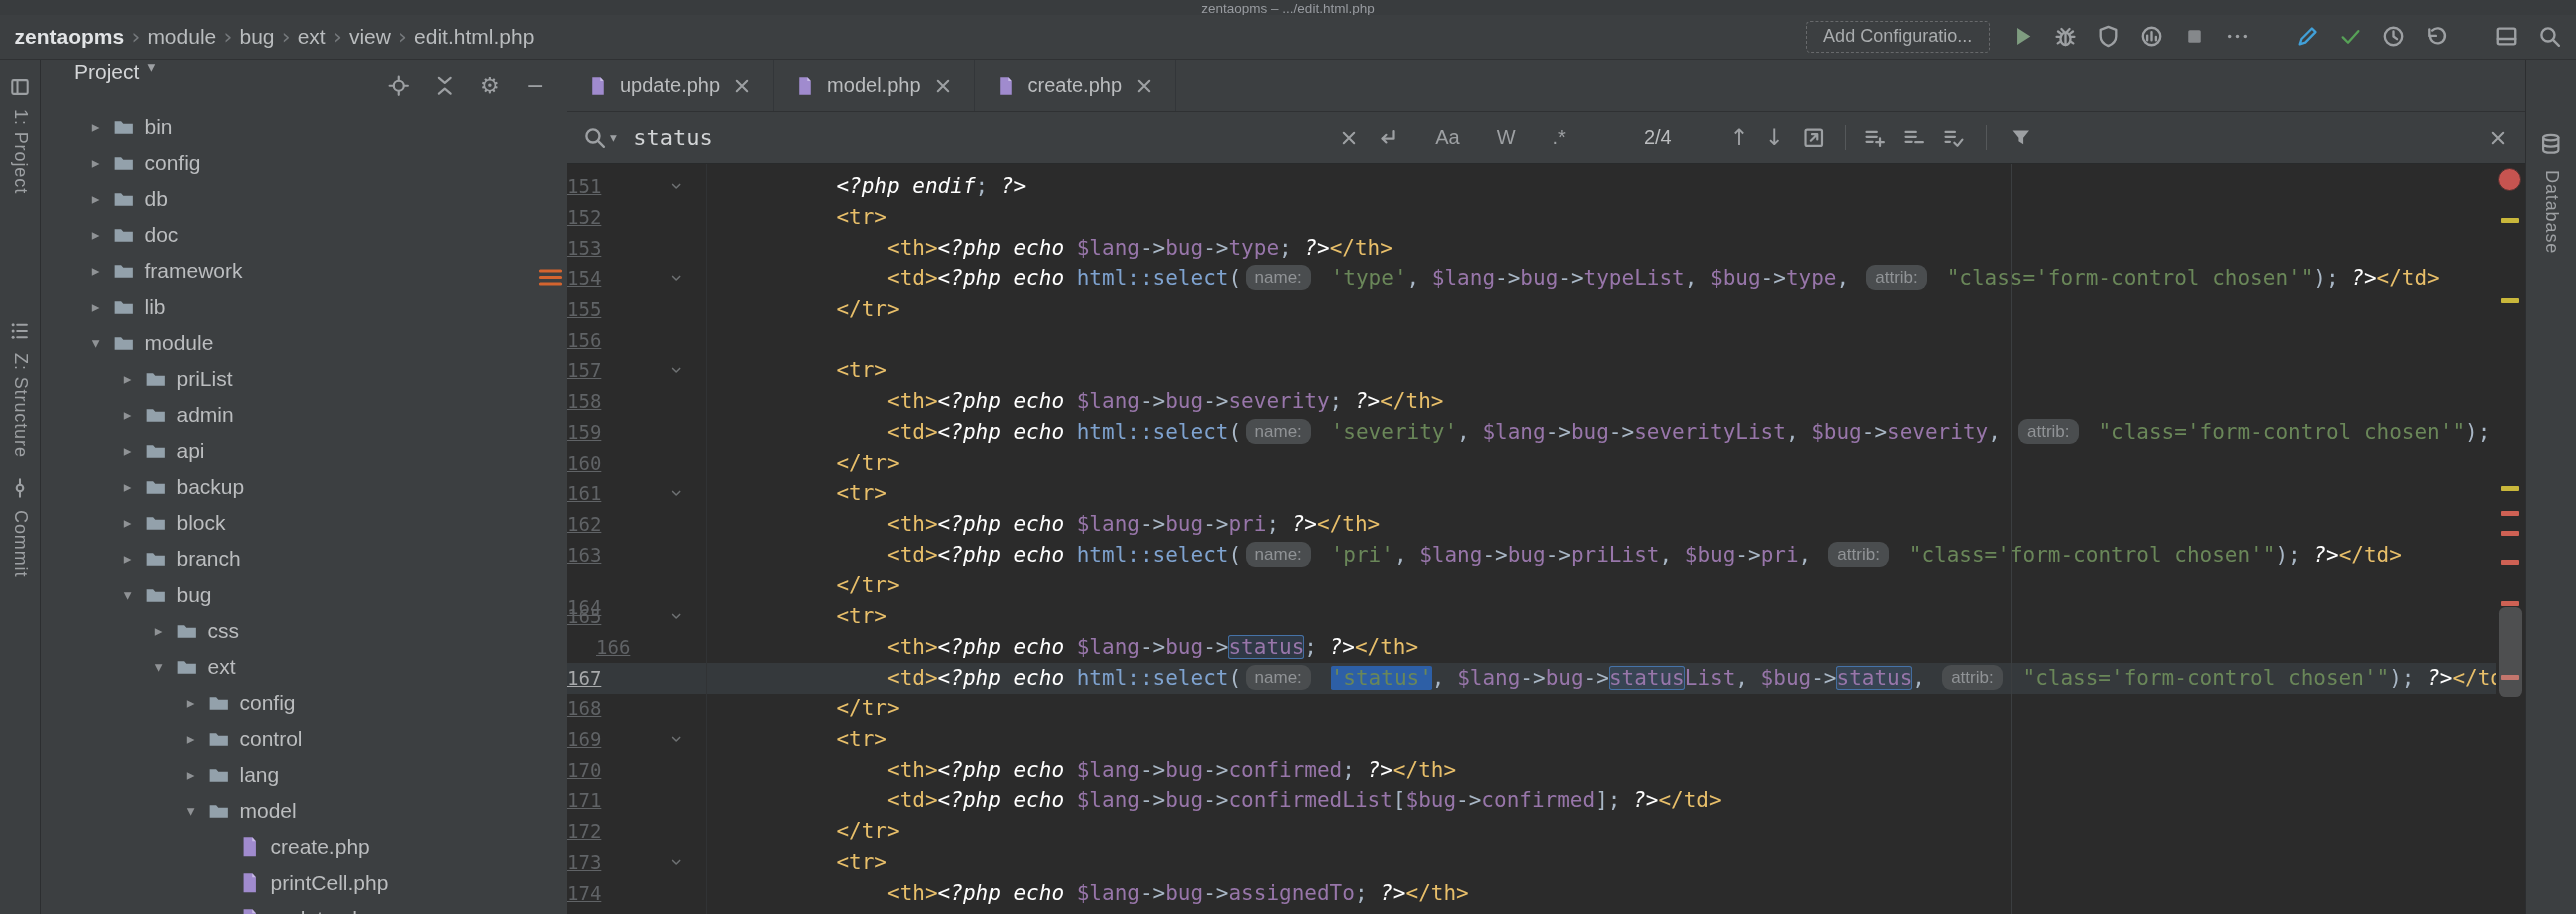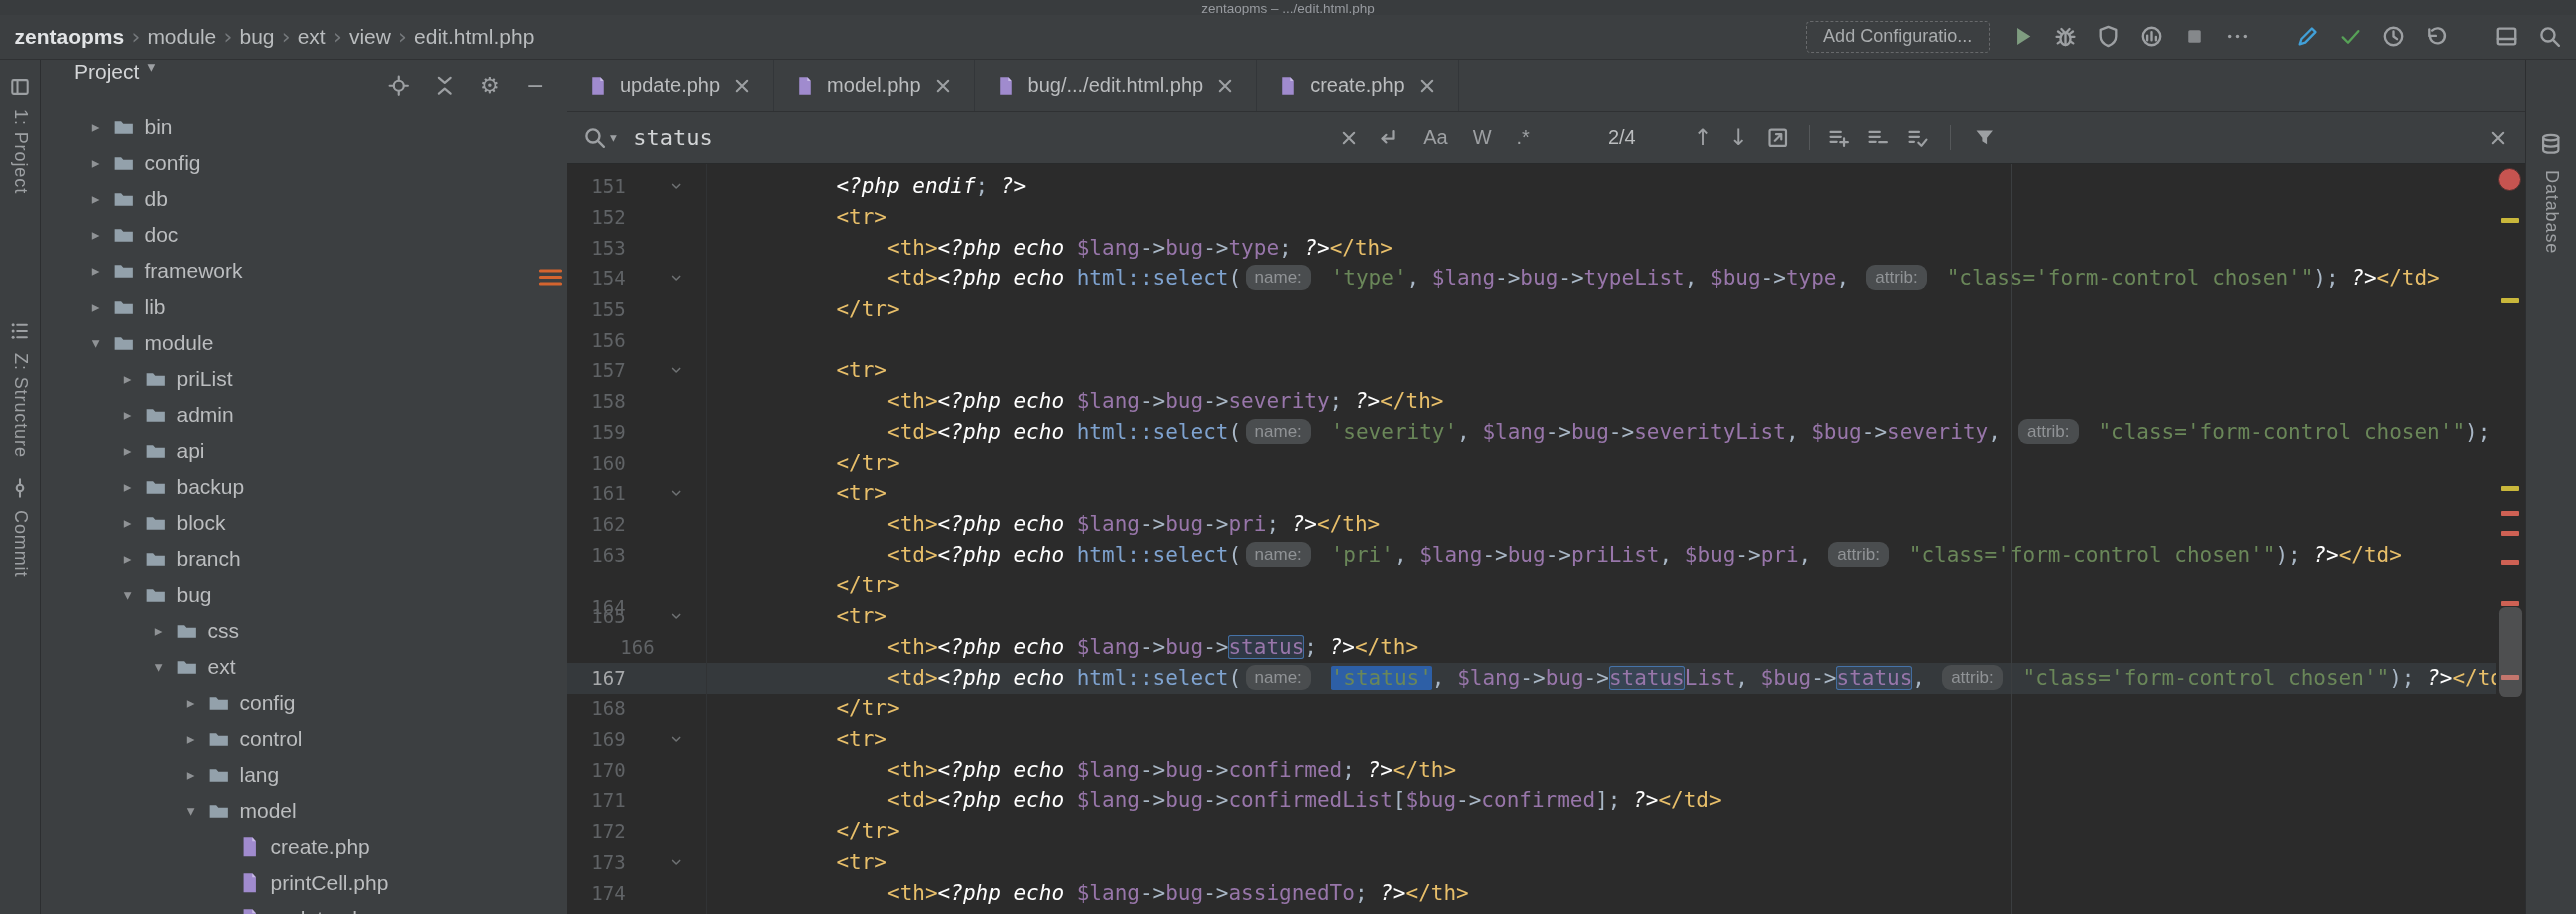--- a/index.html
+++ b/index.html
@@ -59,38 +59,38 @@
   .tab.active::before{content:'';position:absolute;left:0;top:0;right:0;height:3.6px;background:#4A88C7;}
 
   
   .searchbar{position:absolute;left:567px;top:112px;height:52px;right:51px;background:#3C3F41;
     border-bottom:0.9px solid #282A2B;display:flex;align-items:center;padding:0 16.3px 0 14.5px;box-sizing:border-box;}
   .sb-caret{font-size:13.5px;color:#9DA0A3;margin-left:3.6px;}
   .sb-query{font-family:"DejaVu Sans Mono",monospace;font-size:22px;color:#D2D4D6;width:705px;
     margin-left:16.3px;white-space:pre;overflow:hidden;}
   .sb-clear{width:22px;height:22px;}
   .sb-newline{width:23.5px;height:23.5px;margin-left:14.5px;}
-  .sb-toggle{color:#9DA0A3;font-size:20px;margin-left:25px;font-family:"Liberation Sans",sans-serif;}
+  .sb-toggle{color:#9DA0A3;font-size:20px;margin-left:37px;font-family:"Liberation Sans",sans-serif;}
   .sb-count{color:#BBBDBF;font-size:20px;margin-left:78px;}
   .sb-arrow{font-size:22.6px;color:#9DA0A3;}
   .sb-up{margin-left:58px;} .sb-down{margin-left:16.3px;}
   .sb-openwin{width:23.5px;height:23.5px;margin-left:18px;}
   .sb-sep{width:0.9px;height:25px;background:#55585A;margin-left:20px;}
   .sb-add,.sb-excl,.sb-selall{width:23.5px;height:23.5px;margin-left:16.3px;}
   .sb-funnel{width:23.5px;height:23.5px;margin-left:22px;}
   .sb-close{width:22px;height:22px;margin-left:auto;}
 
   
   .editor{position:absolute;left:567px;top:164px;right:51px;bottom:0;background:#2B2B2B;overflow:hidden;}
   .cur-line{position:absolute;left:0;right:29px;height:31px;background:#35393C;}
   .margin-guide{position:absolute;top:0;bottom:0;width:0.9px;background:#3B3E40;left:1444px;}
   .gutter{position:absolute;left:0;top:0;bottom:0;width:140px;border-right:0.9px solid #313335;box-sizing:border-box;}
   .gl{position:absolute;height:31px;line-height:31px;font-family:"DejaVu Sans Mono",monospace;
       font-size:19px;color:#606366;width:100%;}
-  .gl .num{display:inline-block;width:83px;text-align:center;}
+  .gl .num{display:inline-block;width:83px;text-align:left;text-decoration:underline;}
   .gl.cur .num{color:#A7A9AB;}
   .gl .fold{position:absolute;left:101px;top:7.2px;width:16.3px;height:16.3px;color:#6E7173;}
   .code{position:absolute;left:143px;top:0;right:29px;bottom:0;overflow:hidden;}
   .cl{position:absolute;left:0;height:31px;line-height:31px;font-family:"DejaVu Sans Mono",monospace;
       font-size:21px;color:#A9B7C6;white-space:pre;}
   .tk-t{color:#E8BF6A;}
   .tk-k{color:#ffffff;font-style:italic;}
   .tk-v{color:#9876AA;}
   .tk-s{color:#6A8759;}
   .tk-c{color:#7FA3D0;}
@@ -497,34 +497,20 @@
         </span>
       </div>
       <div class="tab">
         <span class="icn">
           <svg viewBox="0 0 16 16" fill="none" stroke="currentColor" stroke-width="1.5" stroke-linecap="round" stroke-linejoin="round">
             <path d="M3.8 1.6h5.9l2.5 2.7v10.1H3.8Z" fill="#A08BCE" stroke="none"></path>
             <path d="M9.7 1.6v2.7h2.5Z" fill="#C9BCE6" stroke="none"></path>
           </svg>
         </span>
         <span class="tab-label">model.php</span>
-        <span class="icn tab-close">
-          <svg viewBox="0 0 16 16" fill="none" stroke="currentColor" stroke-width="1.5" stroke-linecap="round" stroke-linejoin="round">
-            <path d="M4.2 4.2l7.6 7.6M11.8 4.2l-7.6 7.6"></path>
-          </svg>
-        </span>
-      </div>
-      <div class="tab">
-        <span class="icn">
-          <svg viewBox="0 0 16 16" fill="none" stroke="currentColor" stroke-width="1.5" stroke-linecap="round" stroke-linejoin="round">
-            <path d="M3.8 1.6h5.9l2.5 2.7v10.1H3.8Z" fill="#A08BCE" stroke="none"></path>
-            <path d="M9.7 1.6v2.7h2.5Z" fill="#C9BCE6" stroke="none"></path>
-          </svg>
-        </span>
-        <span class="tab-label">bug/.../edit.html.php</span>
         <span class="icn tab-close">
           <svg viewBox="0 0 16 16" fill="none" stroke="currentColor" stroke-width="1.5" stroke-linecap="round" stroke-linejoin="round">
             <path d="M4.2 4.2l7.6 7.6M11.8 4.2l-7.6 7.6"></path>
           </svg>
         </span>
       </div>
       <div class="tab">
         <span class="icn">
           <svg viewBox="0 0 16 16" fill="none" stroke="currentColor" stroke-width="1.5" stroke-linecap="round" stroke-linejoin="round">
             <path d="M3.8 1.6h5.9l2.5 2.7v10.1H3.8Z" fill="#A08BCE" stroke="none"></path>

